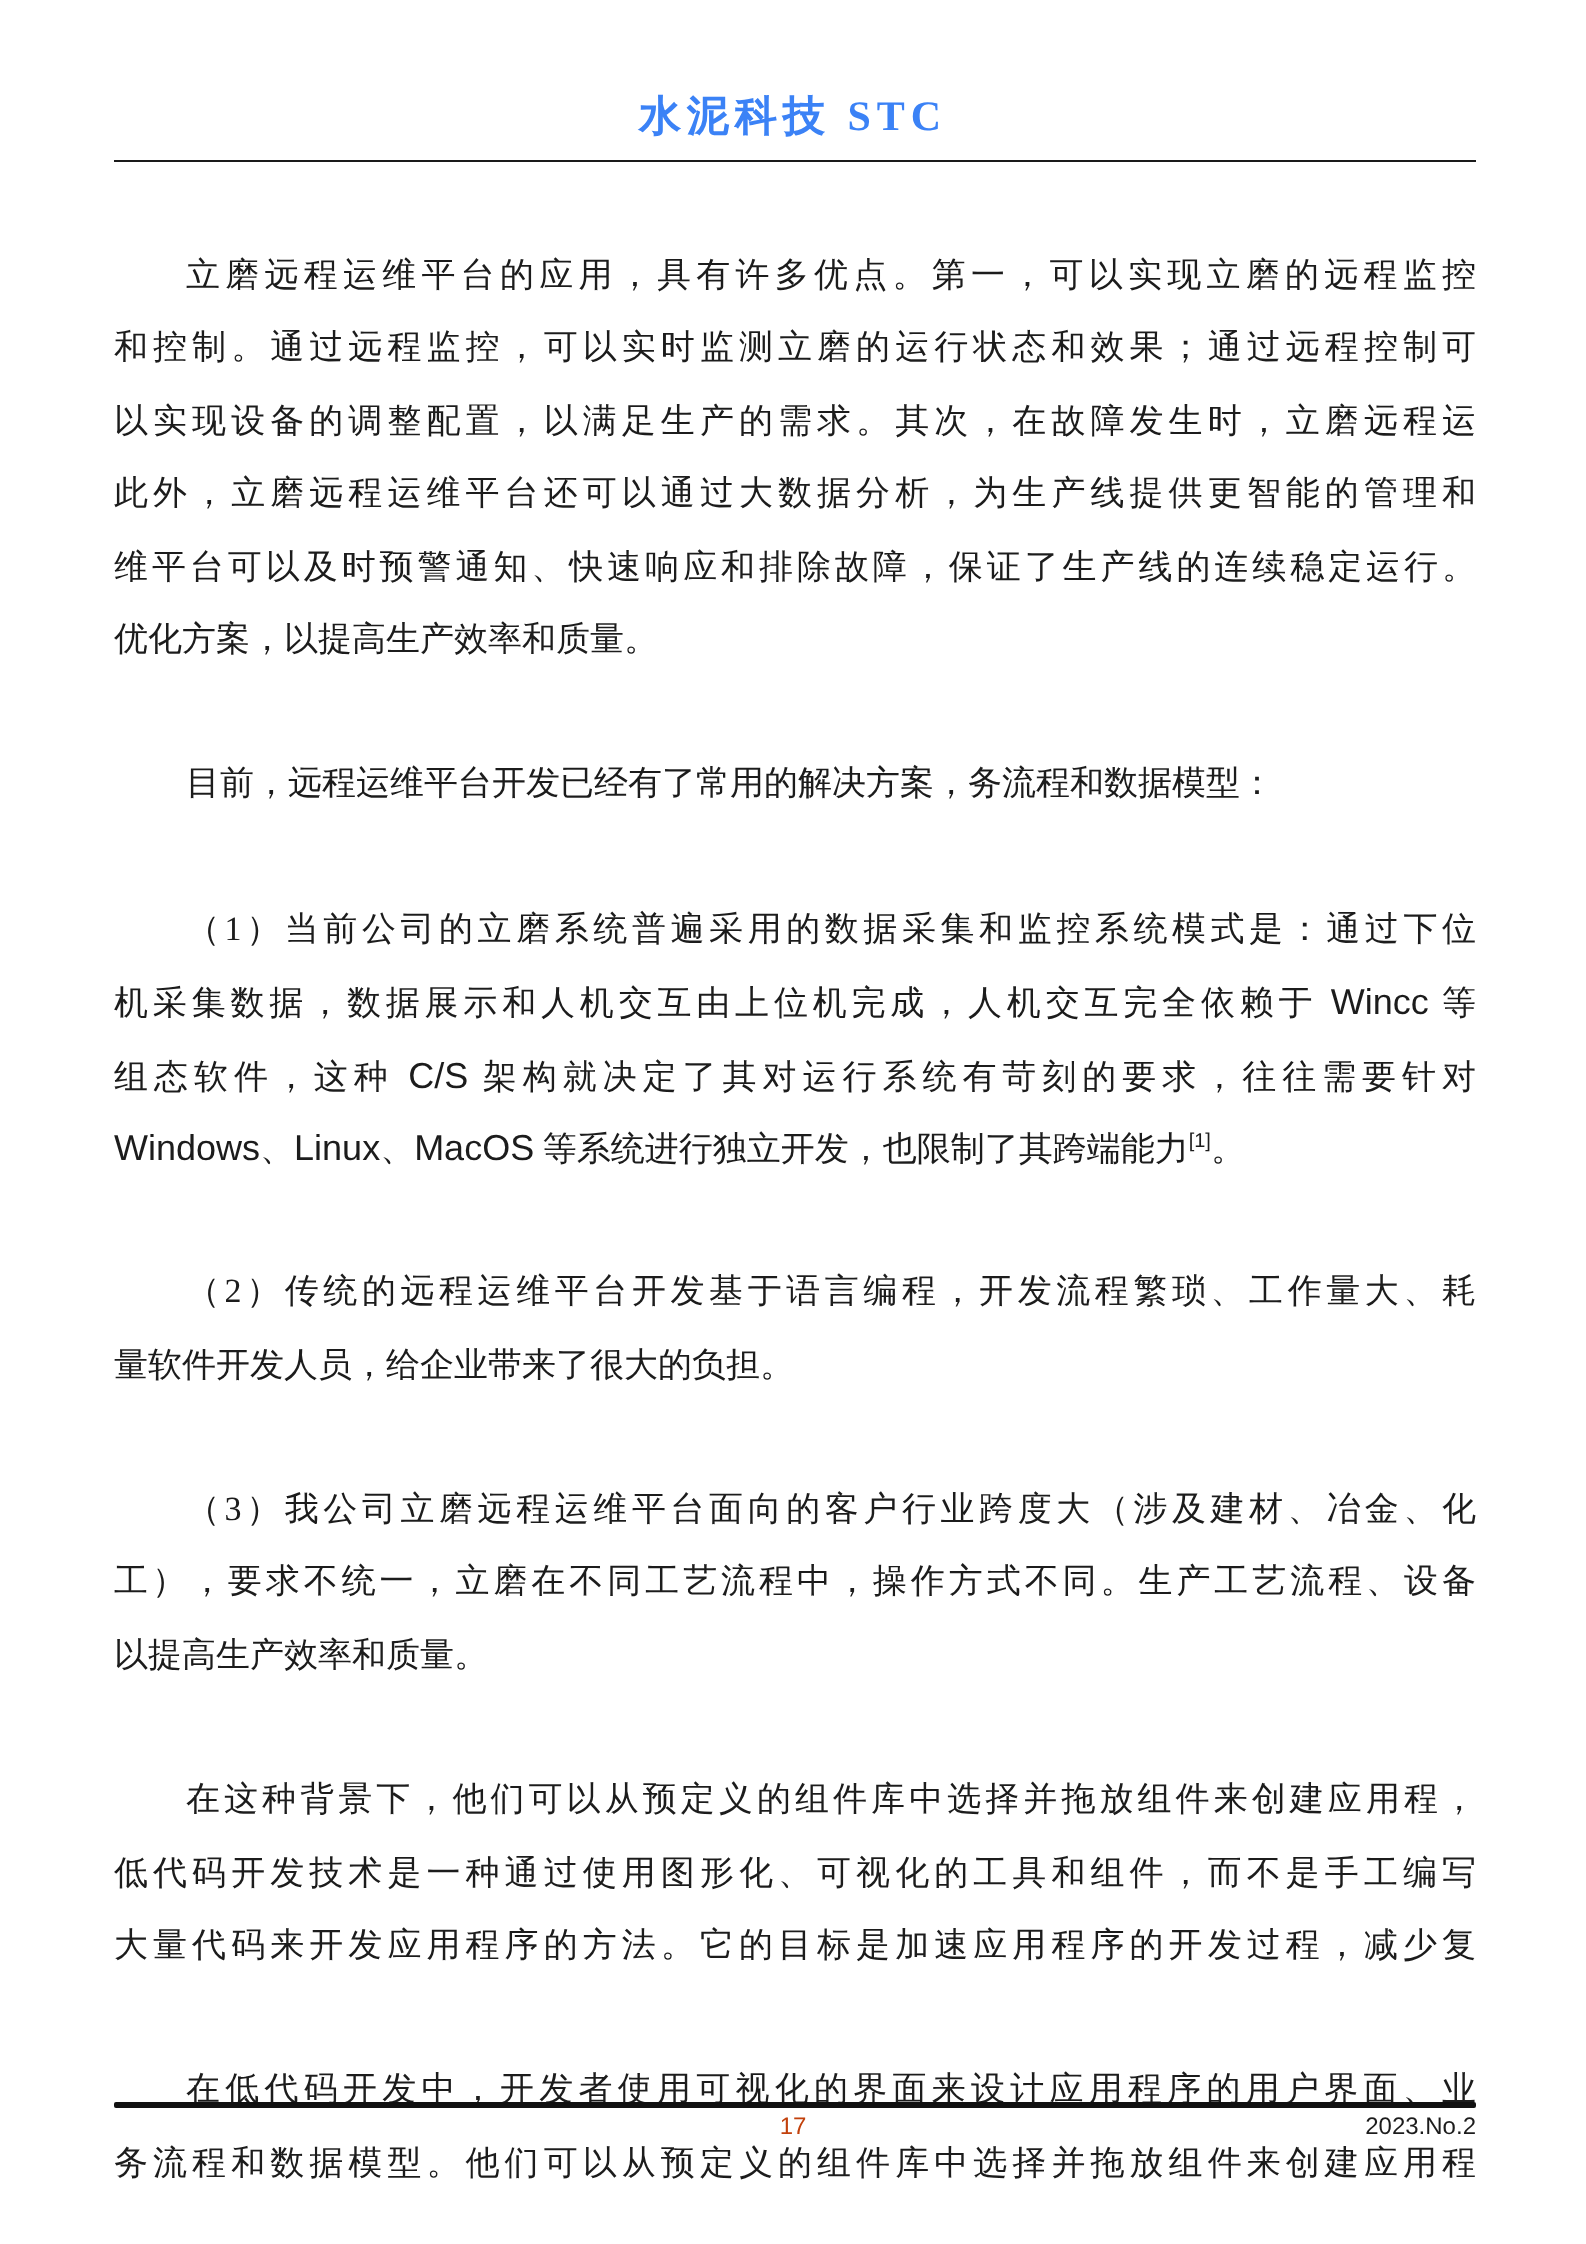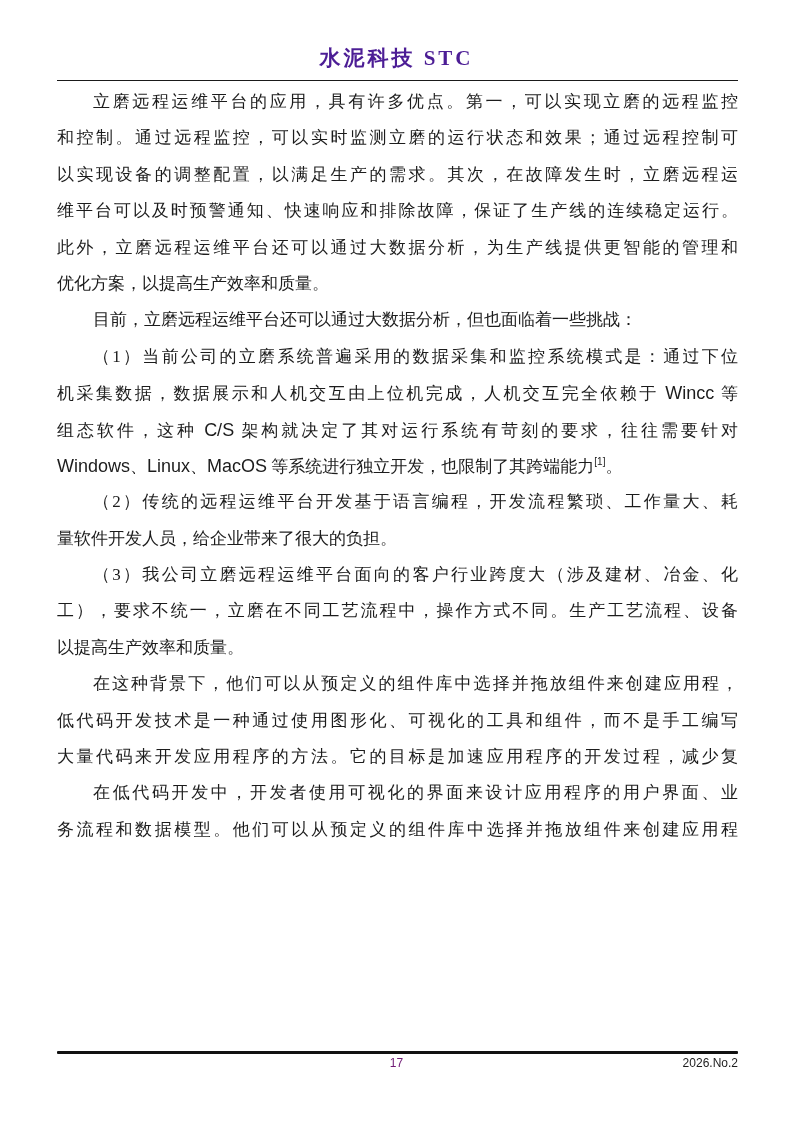--- a/index.html
+++ b/index.html
@@ -19,21 +19,21 @@
   
   .journal-title {
     position: absolute;
     top: 44px;
     left: 0;
     width: 100%;
     text-align: center;
     font-size: 21px;
     font-weight: bold;
     letter-spacing: 3px;
-    color: #4c1d95;
+    color: #3b82f6;
   }
   .header-rule {
     position: absolute;
     top: 80px;
     left: 57px;
     width: 681px;
     height: 0;
     border-top: 1.5px solid #1a1a1a;
   }
   
@@ -47,21 +47,21 @@
     color: #1c1c1c;
   }
   .paragraph { margin: 0; }
   .line {
     text-align: justify;
     text-align-last: justify;
     white-space: normal;
     overflow: hidden;
     height: 36.4px;
   }
-  .line.first { text-indent: 36px; }
+  .line.first { text-indent: 36px; margin-top: 36px; }
   .line.last  { text-align-last: left; }
   .latin {
     font-family: "Liberation Sans", "DejaVu Sans", sans-serif;
     font-size: 18px;
   }
   sup.cite {
     font-size: 10px;
     line-height: 0;
     vertical-align: super;
     font-family: "Liberation Sans", "DejaVu Sans", sans-serif;
@@ -77,21 +77,21 @@
     border-radius: 1px;
   }
   .page-number {
     position: absolute;
     top: 1056px;
     left: 0;
     width: 100%;
     text-align: center;
     font-size: 12px;
     font-family: "Liberation Sans", "DejaVu Sans", sans-serif;
-    color: #701a75;
+    color: #c2410c;
   }
   .issue-label {
     position: absolute;
     top: 1056px;
     right: 55px;
     font-size: 12px;
     font-family: "Liberation Sans", "DejaVu Sans", sans-serif;
     color: #1c1c1c;
   }
 </style>
@@ -102,26 +102,26 @@
 
   <div class="journal-title">水泥科技 STC</div>
 
   <div class="header-rule"></div>
 
   <div class="body-text">
       <div class="paragraph">
         <div class="line first">立磨远程运维平台的应用，具有许多优点。第一，可以实现立磨的远程监控</div>
         <div class="line">和控制。通过远程监控，可以实时监测立磨的运行状态和效果；通过远程控制可</div>
         <div class="line">以实现设备的调整配置，以满足生产的需求。其次，在故障发生时，立磨远程运</div>
+        <div class="line">此外，立磨远程运维平台还可以通过大数据分析，为生产线提供更智能的管理和</div>
         <div class="line">维平台可以及时预警通知、快速响应和排除故障，保证了生产线的连续稳定运行。</div>
-        <div class="line">此外，立磨远程运维平台还可以通过大数据分析，为生产线提供更智能的管理和</div>
         <div class="line last">优化方案，以提高生产效率和质量。</div>
       </div>
       <div class="paragraph">
-        <div class="line first last">目前，立磨远程运维平台还可以通过大数据分析，但也面临着一些挑战：</div>
+        <div class="line first last">目前，远程运维平台开发已经有了常用的解决方案，务流程和数据模型：</div>
       </div>
       <div class="paragraph">
         <div class="line first">（1）当前公司的立磨系统普遍采用的数据采集和监控系统模式是：通过下位</div>
         <div class="line">机采集数据，数据展示和人机交互由上位机完成，人机交互完全依赖于 <span class="latin">Wincc</span> 等</div>
         <div class="line">组态软件，这种 <span class="latin">C/S</span> 架构就决定了其对运行系统有苛刻的要求，往往需要针对</div>
         <div class="line last"><span class="latin">Windows</span>、<span class="latin">Linux</span>、<span class="latin">MacOS</span> 等系统进行独立开发，也限制了其跨端能力<sup class="cite">[1]</sup>。</div>
       </div>
       <div class="paragraph">
         <div class="line first">（2）传统的远程运维平台开发基于语言编程，开发流程繁琐、工作量大、耗</div>
         <div class="line last">量软件开发人员，给企业带来了很大的负担。</div>
@@ -139,15 +139,15 @@
       <div class="paragraph">
         <div class="line first">在低代码开发中，开发者使用可视化的界面来设计应用程序的用户界面、业</div>
         <div class="line">务流程和数据模型。他们可以从预定义的组件库中选择并拖放组件来创建应用程</div>
       </div>
     </div>
 
   <div class="footer-rule"></div>
 
   <div class="page-number">17</div>
 
-  <div class="issue-label">2026.No.2</div>
+  <div class="issue-label">2023.No.2</div>
 
 </div>
 
 </body></html>

